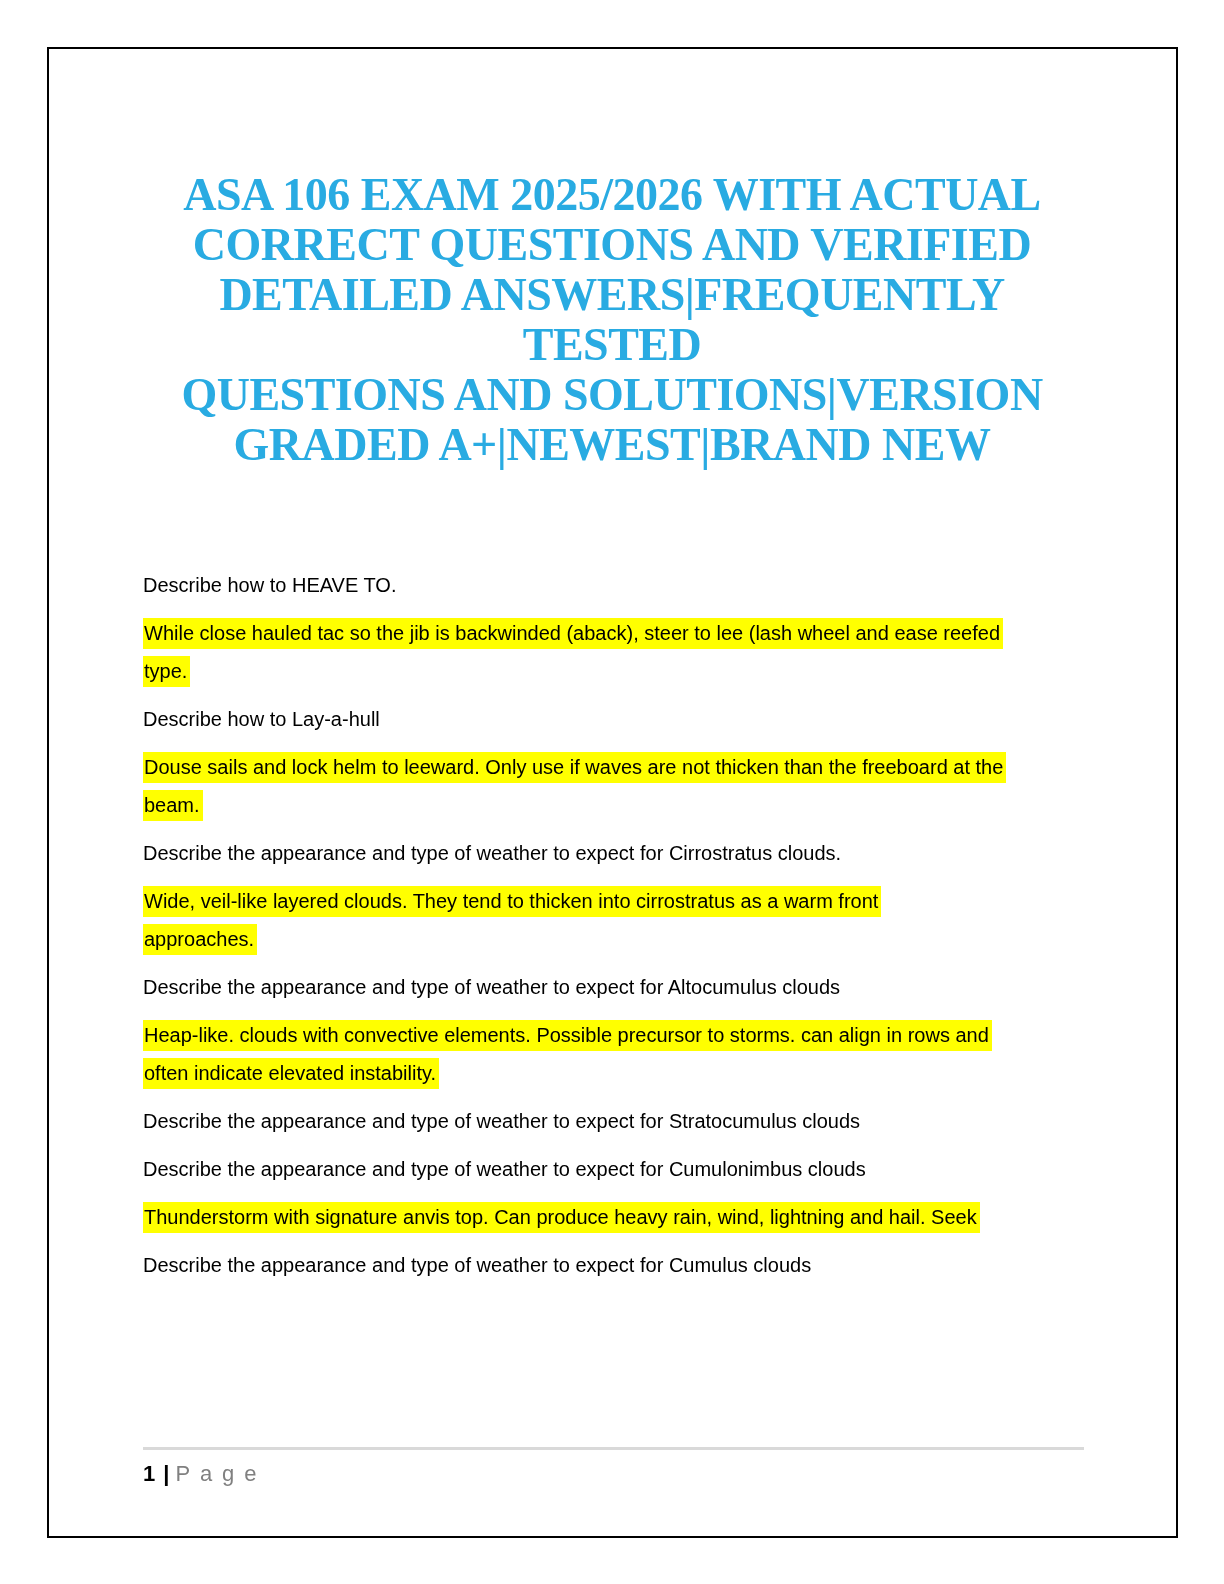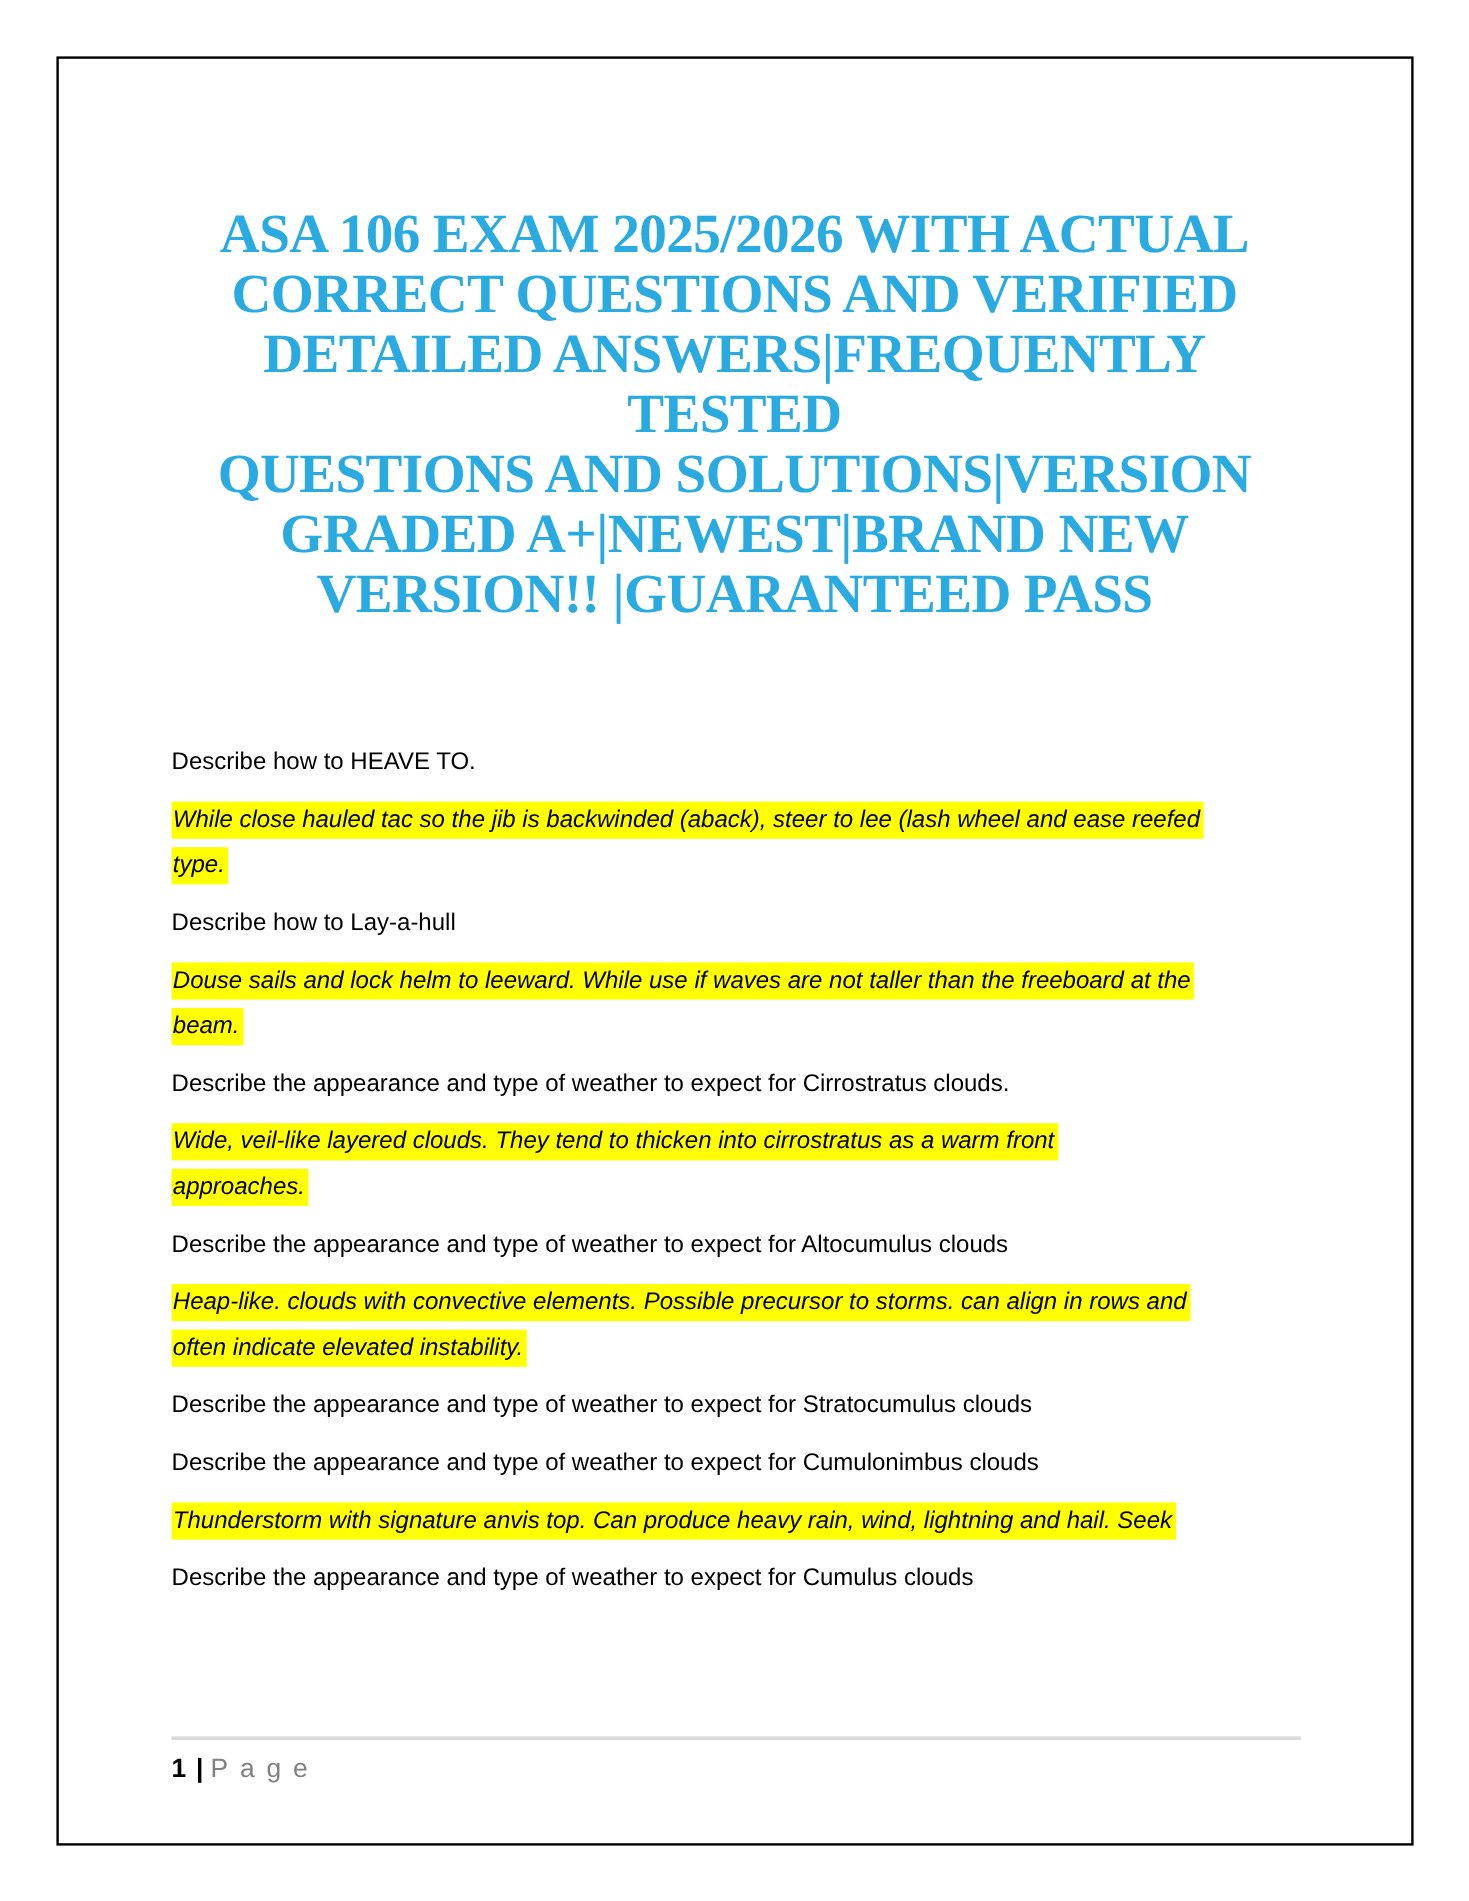--- a/index.html
+++ b/index.html
@@ -43,21 +43,20 @@
   }
   .question {
     line-height: 38px;
     margin-bottom: 10px;
   }
   .answer {
     margin-bottom: 10px;
   }
   .ans-line {
     line-height: 38px;
-    font-style: italic;
   }
   .ans-line mark {
     background: #FFFF00;
     color: #000000;
     padding: 4px 3px 5px 1px;
   }
   .footer {
     position: absolute;
     left: 143px;
     top: 1447px;
@@ -78,34 +77,33 @@
   <div class="border-frame"></div>
 
   <div class="content">
 
     <div class="doc-title">
       <div>ASA 106 EXAM 2025/2026 WITH ACTUAL</div>
       <div>CORRECT QUESTIONS AND VERIFIED</div>
       <div>DETAILED ANSWERS|FREQUENTLY TESTED</div>
       <div>QUESTIONS AND SOLUTIONS|VERSION</div>
       <div>GRADED A+|NEWEST|BRAND NEW</div>
-      <div>VERSION!! |GUARANTEED PASS</div>
     </div>
 
     <div class="body-text">
 
       <div class="question">Describe how to HEAVE TO.</div>
       <div class="answer">
         <div class="ans-line"><mark>While close hauled tac so the jib is backwinded (aback), steer to lee (lash wheel and ease reefed</mark></div>
         <div class="ans-line"><mark>type.</mark></div>
       </div>
 
       <div class="question">Describe how to Lay-a-hull</div>
       <div class="answer">
-        <div class="ans-line"><mark>Douse sails and lock helm to leeward. While use if waves are not taller than the freeboard at the</mark></div>
+        <div class="ans-line"><mark>Douse sails and lock helm to leeward. Only use if waves are not thicken than the freeboard at the</mark></div>
         <div class="ans-line"><mark>beam.</mark></div>
       </div>
 
       <div class="question">Describe the appearance and type of weather to expect for Cirrostratus clouds.</div>
       <div class="answer">
         <div class="ans-line"><mark>Wide, veil-like layered clouds. They tend to thicken into cirrostratus as a warm front</mark></div>
         <div class="ans-line"><mark>approaches.</mark></div>
       </div>
 
       <div class="question">Describe the appearance and type of weather to expect for Altocumulus clouds</div>

